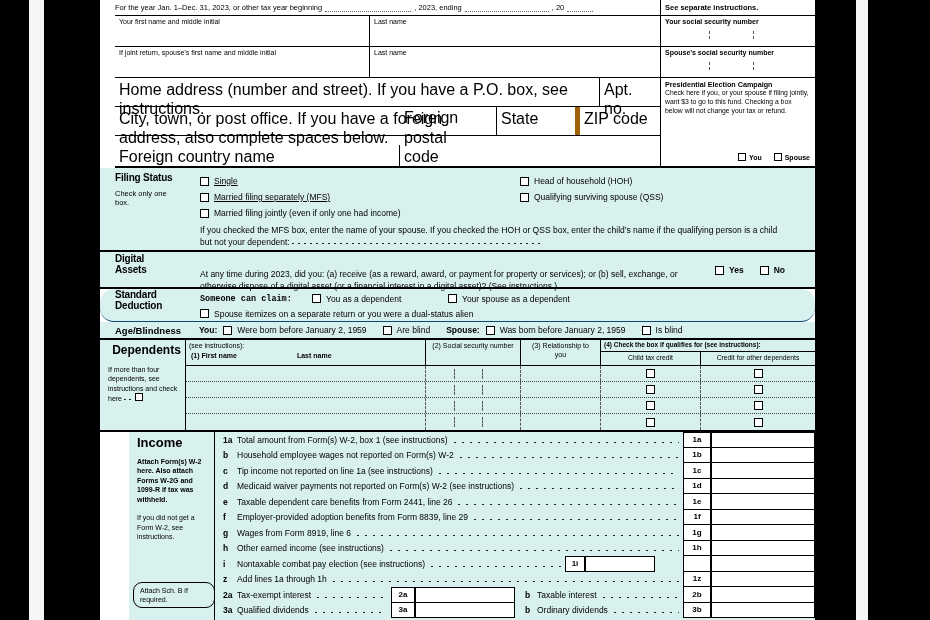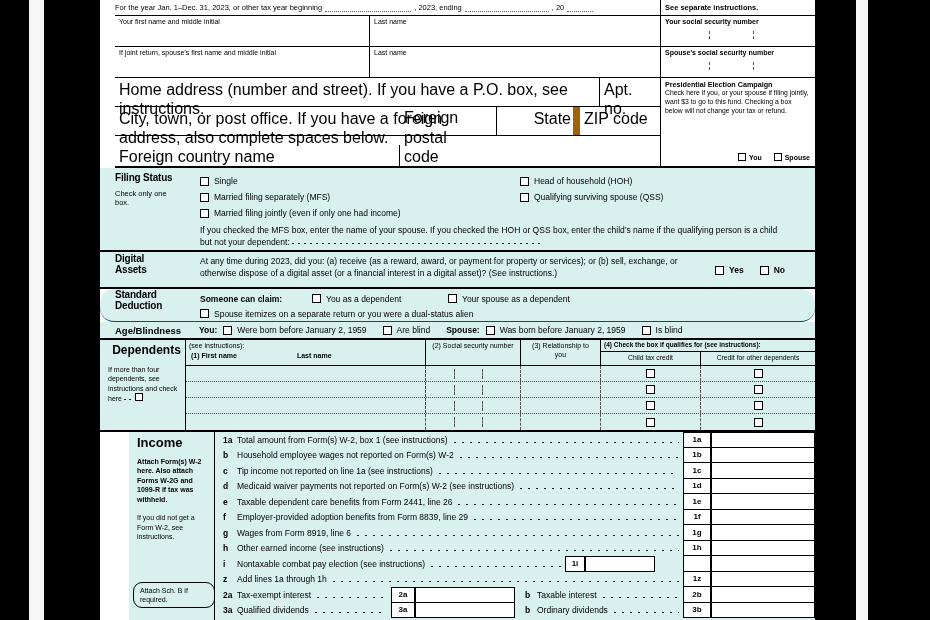--- a/index.html
+++ b/index.html
@@ -36,21 +36,21 @@
   .marks { display:flex; justify-content:space-evenly; margin-top:5px; width:90%; }
   .marks i { display:block; width:0; height:8px; border-left:1px dashed #555; }
 
   .addr { display:flex; border-bottom:2px solid #000; }
   .addr-grid { width:545px; display:flex; flex-direction:column; }
   .ar { display:flex; border-bottom:1px solid #000; }
   .ar1 { height:29px; } .ar2 { height:29px; } .ar3 { height:30px; border-bottom:none;align-items:flex-end; }
   .a-home { flex:1; border-right:1px solid #000; }
   .a-apt  { width:60px; }
   .a-city { flex:1; border-right:1px solid #000; }
-  .a-state{ width:83px; border-right:7px solid #a16207;text-align:right; }
+  .a-state{ width:83px; border-right:5px solid #a16207; }
   .a-zip  { width:80px; }
   .a-fc   { width:285px; border-right:1px solid #000; }
   .a-fp   { flex:1; border-right:1px solid #000; }
   .a-fpost{ width:80px; }
 
   .pres { flex:1; border-left:1px solid #000; padding:2px 4px; font-size:6.8px; position:relative; line-height:1.3; }
   .pres-title { font-weight:bold; font-size:7.2px; }
   .pres-checks { position:absolute; right:5px; bottom:4px; display:flex; gap:12px; font-weight:bold; font-size:7px; align-items:center; }
   .pres-checks .opt { gap:3px; }
 
@@ -62,36 +62,36 @@
   .wrapnarrow { width:58px; }
   .sec-hint { font-size:7.5px; margin-top:5px; width:52px; line-height:1.3; }
 
   .opt { display:inline-flex; align-items:center; gap:5px; white-space:nowrap; }
   .cb { width:9px; height:9px; border:1px solid #000; background:#fff; display:inline-block; flex-shrink:0; }
   .cb7 { width:8px; height:8px; }
 
   .fs { height:84px; border-bottom:2px solid #000; }
   .fs-main { flex:1; padding-top:5px; font-size:8.5px; }
   .fs-row { display:flex; align-items:center; height:16px; }
-  .w320 { width:320px; }
+  .w320 { width:320px;text-decoration:underline; }
   .fs-note { width:590px; line-height:12px; margin-top:3px; }
   .inline-lead { display:inline-block; width:250px; height:3px; vertical-align:baseline;
     background-image:radial-gradient(circle at 1px 1.5px,#222 0.8px,transparent 1px);
     background-size:6px 3px; background-repeat:repeat-x; }
 
   .da { height:37px; border-bottom:2px solid #000; position:relative; }
   .da .sec-label { padding-top:2px; }
-  .da-q { width:505px; font-size:8.5px; line-height:12px; padding-top:3px; }
+  .da-q { width:505px; font-size:8.5px; line-height:12px; padding-top:3px;margin-top:13px; }
   .da-yn { position:absolute; right:30px; top:13px; display:flex; gap:16px; font-weight:bold; font-size:8.5px; }
 
   .sd { height:33px; border-bottom:1px solid #0c4a6e;border-radius:14px; }
   .sd .sec-label { padding-top:1px; }
   .sd-main { flex:1; padding-top:2px; font-size:8.5px; }
   .sd-row { display:flex; align-items:center; height:15px; }
-  .claim { font-weight:bold; width:112px; }
+  .claim { font-weight:bold; width:112px;font-family:Liberation Mono, monospace; }
   .sd-you { width:136px; }
 
   .ab { height:18px; border-bottom:2px solid #000; display:flex; align-items:center; padding-left:15px; font-size:8.5px; }
   .ab-title { font-weight:bold; font-size:9.5px; width:84px; }
   .ab b.inlab { font-weight:bold; }
   .ab .gap6 { margin-right:6px; } .ab .gap16 { margin-right:16px; }
 
   
   .dep { height:92px; border-bottom:2px solid #000; display:flex; padding-left:8px; }
   .dep-left { width:77px; padding-top:3px; }

